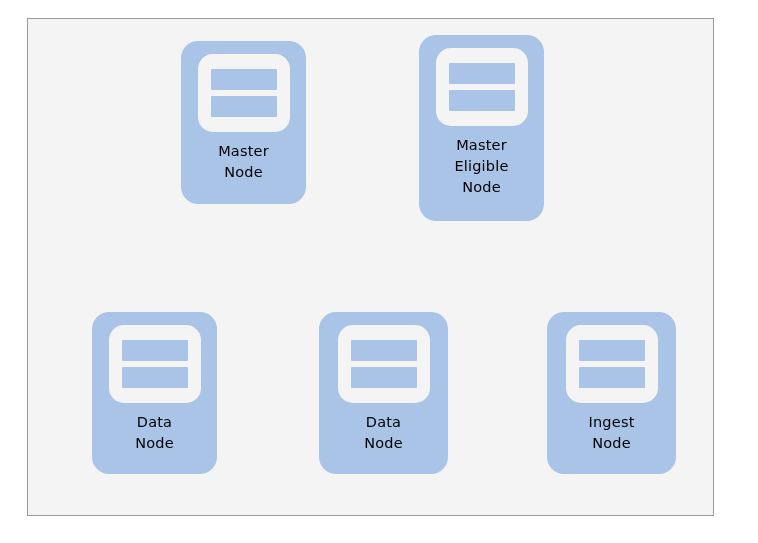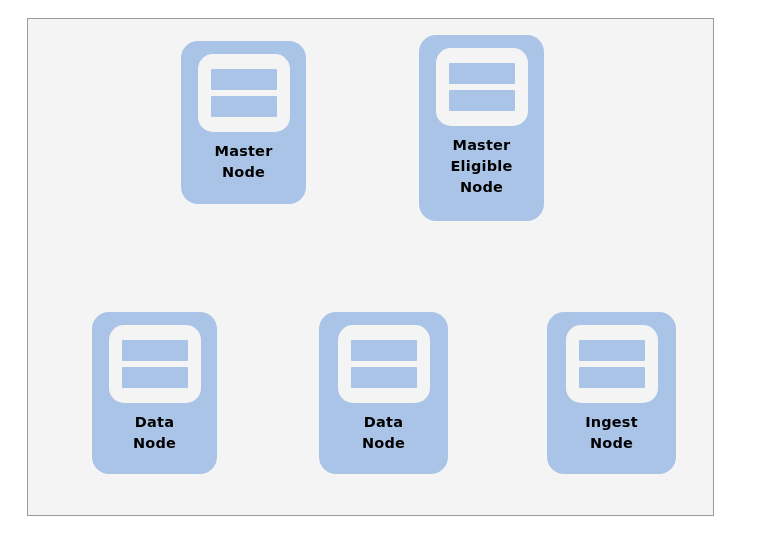--- a/index.html
+++ b/index.html
@@ -64,21 +64,21 @@
     background: #aac4e8;
     border-radius: 1px;
   }
 
   .node-label {
     margin-top: 9px;
     text-align: center;
     color: #000000;
     font-family: "DejaVu Sans", sans-serif;
     font-size: 14.5px;
-    font-weight: 700;
+    font-weight: 400;
     line-height: 21px;
     letter-spacing: 0.2px;
     white-space: pre-line;
     padding: 0 4px;
   }
 
   
   #node-master-node        { left: 153px; top: 22px;  width: 125px; height: 163px; padding-top: 13px; }
   #node-master-eligible    { left: 391px; top: 16px;  width: 125px; height: 186px; padding-top: 13px; }
   #node-data-node-1        { left: 64px;  top: 293px; width: 125px; height: 162px; padding-top: 13px; }

